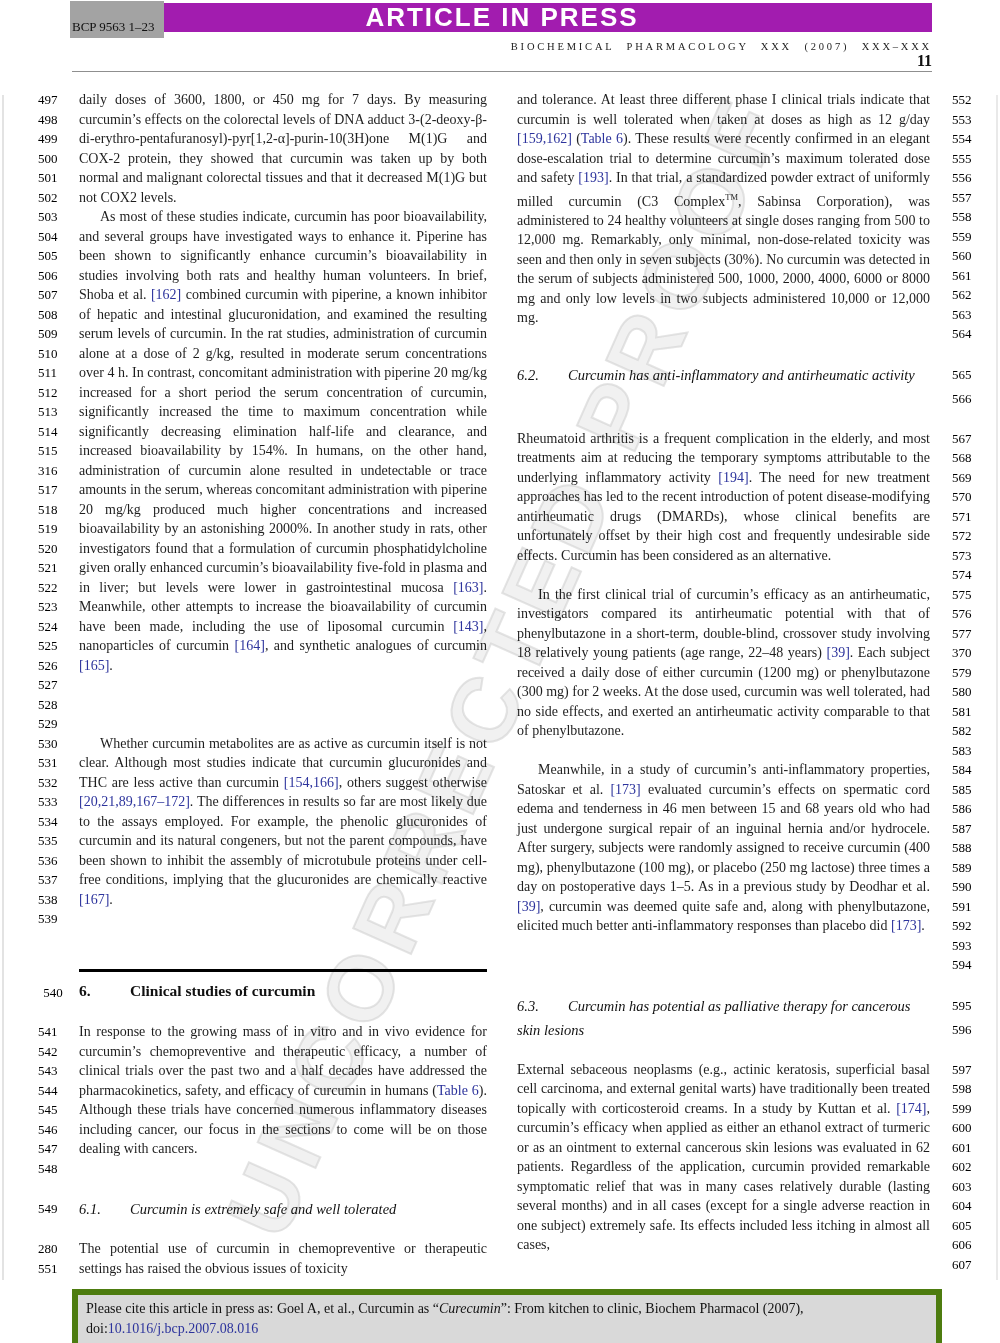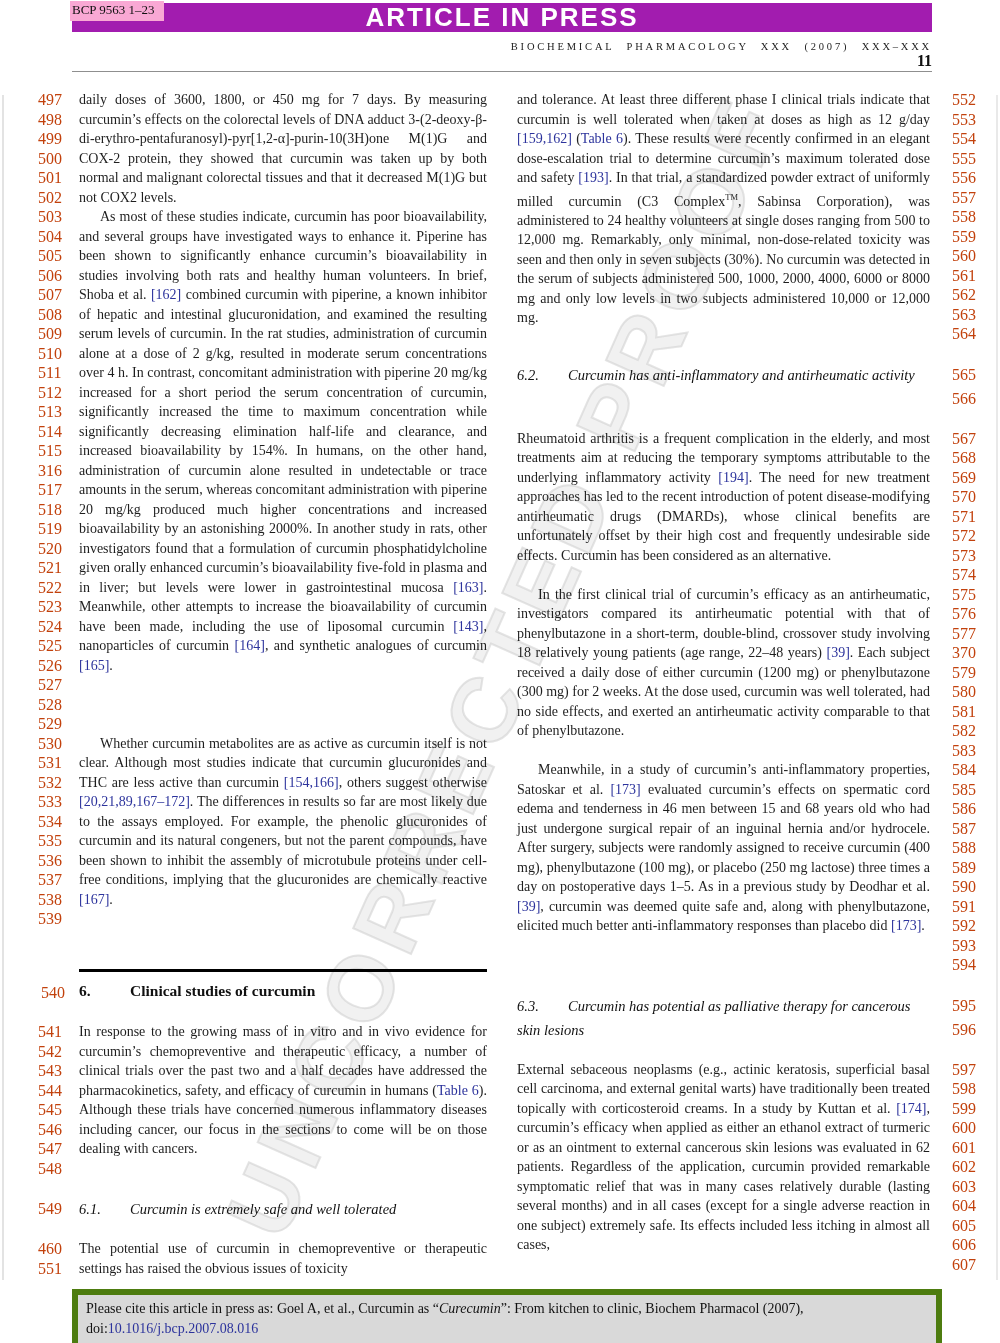--- a/index.html
+++ b/index.html
@@ -6,38 +6,38 @@
   .page{position:relative;width:1000px;height:1343px;background:#ffffff;overflow:hidden;
         font-family:"Liberation Serif",serif;color:#1e1e1e;}
   
   .edge-l{position:absolute;left:2px;top:95px;width:2px;height:1185px;background:#e3e3e3;}
   .edge-r{position:absolute;left:996px;top:95px;width:2px;height:1185px;background:#e9e9e9;}
 
   
   .banner{position:absolute;left:72px;top:3px;width:860px;height:29px;background:#a21caf;text-align:center;}
   .banner-text{font-family:"Liberation Sans",sans-serif;font-weight:bold;font-size:26px;line-height:29px;
                color:#ffffff;letter-spacing:2px;}
-  .ms-code{position:absolute;left:70px;top:1px;background:#f9a8d4;padding:1px 9px 3px 2px;font-size:13px;color:#111;}
+  .ms-code{position:absolute;left:70px;top:1px;background:#a3a3a3;padding:18px 9px 3px 2px;font-size:13px;color:#111;}
   .journal-line{position:absolute;left:72px;top:41px;width:860px;text-align:right;font-size:10.5px;
                 letter-spacing:2.8px;word-spacing:7px;color:#222;}
   .page-num{position:absolute;left:902px;top:52px;width:30px;text-align:right;font-size:16px;font-weight:bold;color:#111;}
   .top-rule{position:absolute;left:72px;top:71px;width:860px;height:0;border-top:1px solid #8f8f8f;}
 
   
   .watermark{position:absolute;left:505px;top:665px;transform:translate(-50%,-50%) rotate(-66deg);
              font-family:"Liberation Sans",sans-serif;font-weight:bold;font-size:92px;letter-spacing:10px;
              white-space:nowrap;color:rgba(214,214,214,0.34);-webkit-text-stroke:2px rgba(205,205,205,0.55);
              z-index:0;pointer-events:none;}
 
   
   .col{position:absolute;top:90px;z-index:1;}
   #col-left{left:36px;width:451px;}
   #col-right{left:517px;width:458px;}
   .row{display:flex;align-items:flex-start;}
-  .gutter{flex:none;font-size:16px;color:#c2410c;}
+  .gutter{flex:none;font-size:13px;color:#000000;}
   #col-left .gutter{width:30px;margin-right:11px;padding-left:2px;}
   #col-right .gutter{width:23px;margin-left:22px;}
   .ln{height:19.5px;line-height:19.5px;}
   .text{font-size:14px;line-height:19.5px;text-align:justify;color:#1e1e1e;}
   #col-left .text{width:410px;}
   #col-right .text{width:413px;}
   .para.indent{text-indent:21px;}
   .ref{color:#2c339c;}
   sup.tm{font-size:8.5px;vertical-align:super;letter-spacing:0;}
 
@@ -159,21 +159,21 @@
       <div class="row row-sub">
         <div class="gutter">
           <div class="ln">549</div>
         </div>
         <div class="text">
           <div class="sub-heading"><span class="h-num">6.1.</span><span>Curcumin is extremely safe and well tolerated</span></div>
         </div>
       </div>
       <div class="row">
         <div class="gutter">
-          <div class="ln">460</div>
+          <div class="ln">280</div>
           <div class="ln">551</div>
         </div>
         <div class="text para">The potential use of curcumin in chemopreventive or therapeutic settings has raised the obvious issues of toxicity</div>
       </div>
     </div>
   <div class="col" id="col-right">
       <div class="row">
         <div class="text para">and tolerance. At least three different phase I clinical trials indicate that curcumin is well tolerated when taken at doses as high as 12 g/day <span class="ref">[159,162]</span> (<span class="ref">Table 6</span>). These results were recently confirmed in an elegant dose-escalation trial to determine curcumin’s maximum tolerated dose and safety <span class="ref">[193]</span>. In that trial, a standardized powder extract of uniformly milled curcumin (C3 Complex<sup class="tm">TM</sup>, Sabinsa Corporation), was administered to 24 healthy volunteers at single doses ranging from 500 to 12,000 mg. Remarkably, only minimal, non-dose-related toxicity was seen and then only in seven subjects (30%). No curcumin was detected in the serum of subjects administered 500, 1000, 2000, 4000, 6000 or 8000 mg and only low levels in two subjects administered 10,000 or 12,000 mg.</div>
         <div class="gutter">
           <div class="ln">552</div>

